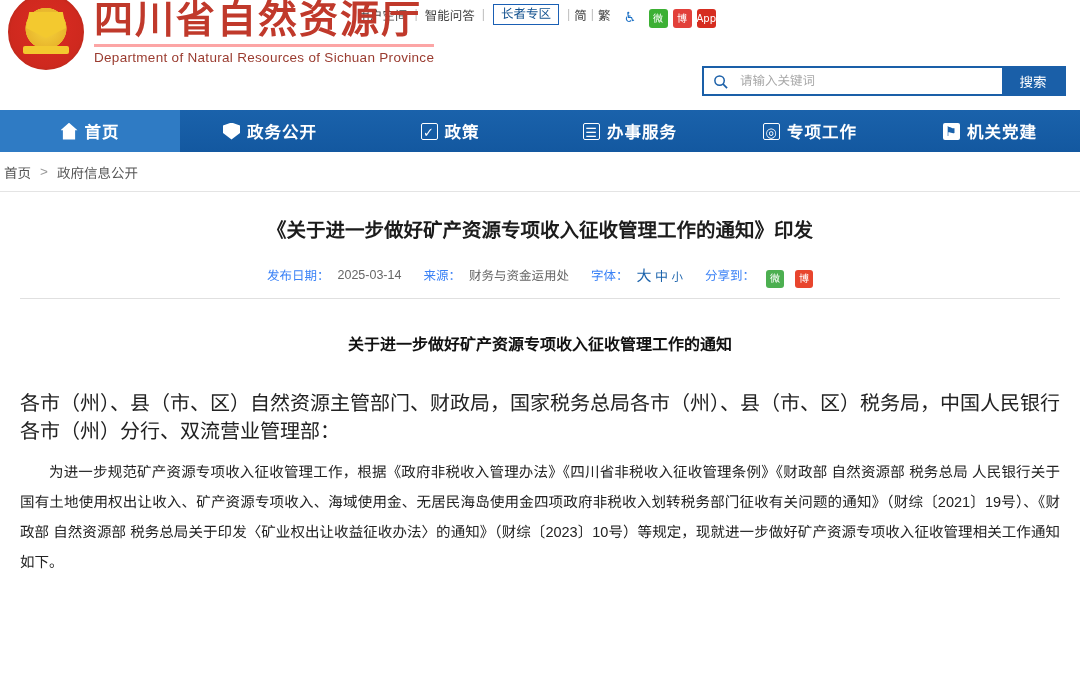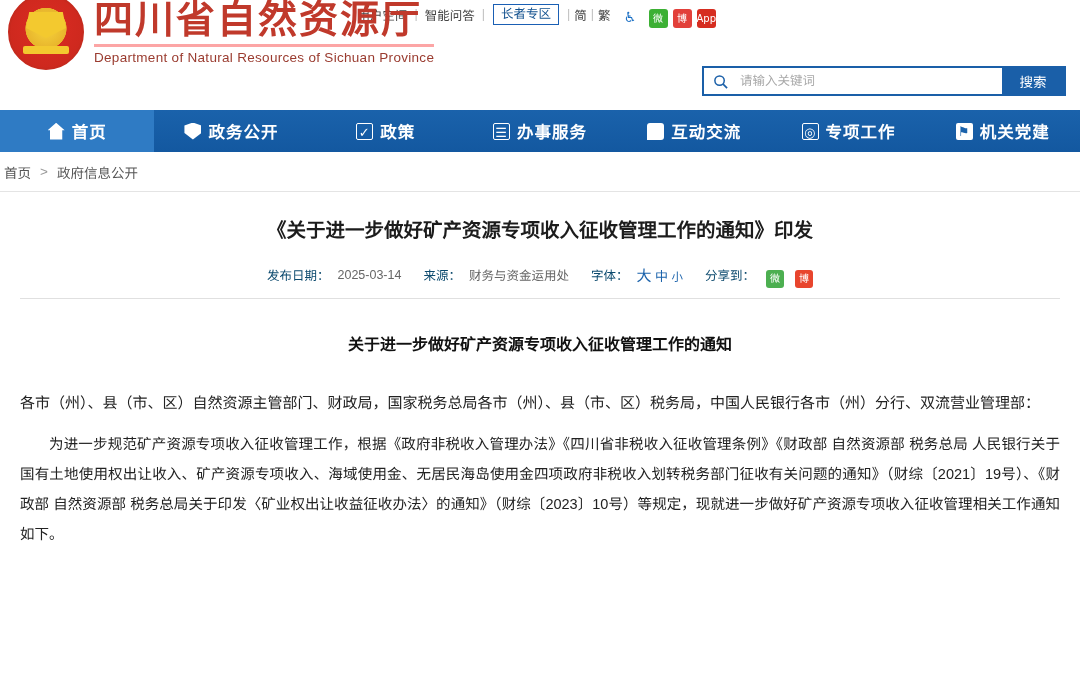--- a/index.html
+++ b/index.html
@@ -223,21 +223,21 @@
     align-items: center;
     gap: 8px;
     font-size: 12.5px;
     color: #777;
     padding-bottom: 13px;
     border-bottom: 1px solid #e0e0e0;
     width: 1040px;
     margin-left: auto; margin-right: auto;
   }
   .meta-val { color:#666; margin-right: 14px; }
-  .meta-label { color:#0c4a6e; }
+  .meta-label { color:#3b82f6; }
   .fontsize { color:#1a62ab; margin-right: 14px; }
   .fontsize b { font-weight: normal; }
   .fs-big { font-size: 15px; }
   .fs-mid { font-size: 13px; }
   .fs-sml { font-size: 11.5px; }
   .share-ico {
     display:inline-block;
     width: 18px; height: 18px;
     border-radius: 3px;
     position: relative; top: 4px;
@@ -269,21 +269,21 @@
     margin-top: 32px;
     font-family: "DejaVu Sans","Liberation Sans", sans-serif;
   }
   .doc-no {
     text-align:center;
     font-size: 14.5px;
     color:#222;
     margin-top: 32px;
   }
   .doc-to {
-    font-size: 15px;
+    font-size: 20px;
     color:#222;
     margin-top: 34px;
     line-height: 28px;
   }
   .doc-p {
     font-size: 14.5px;
     color: #222;
     line-height: 30px;
     margin-top: 12px;
     text-align: justify;
@@ -349,24 +349,20 @@
     </div>
     <div class="nav-item">
       <span class="nav-ico box">✓</span>
       <span>政策</span>
     </div>
     <div class="nav-item">
       <span class="nav-ico box">☰</span>
       <span>办事服务</span>
     </div>
     <div class="nav-item">
-      <span class="nav-ico bubble"></span>
-      <span>互动交流</span>
-    </div>
-    <div class="nav-item">
       <span class="nav-ico box">◎</span>
       <span>专项工作</span>
     </div>
     <div class="nav-item">
       <span class="nav-ico filled">⚑</span>
       <span>机关党建</span>
     </div>
   </div>
 
   <div class="crumbbar">

